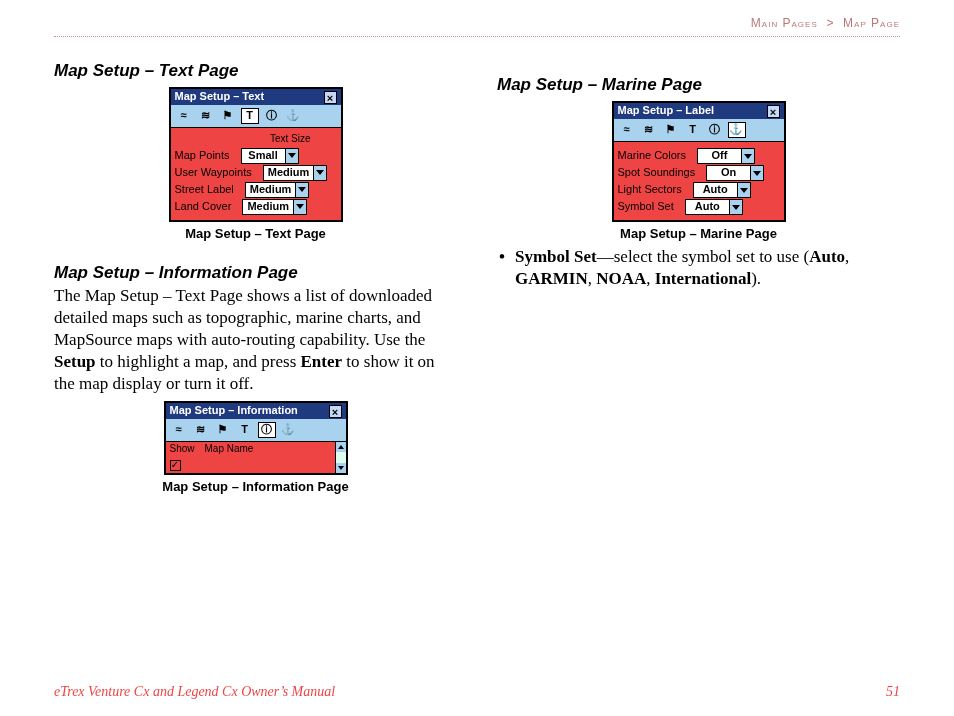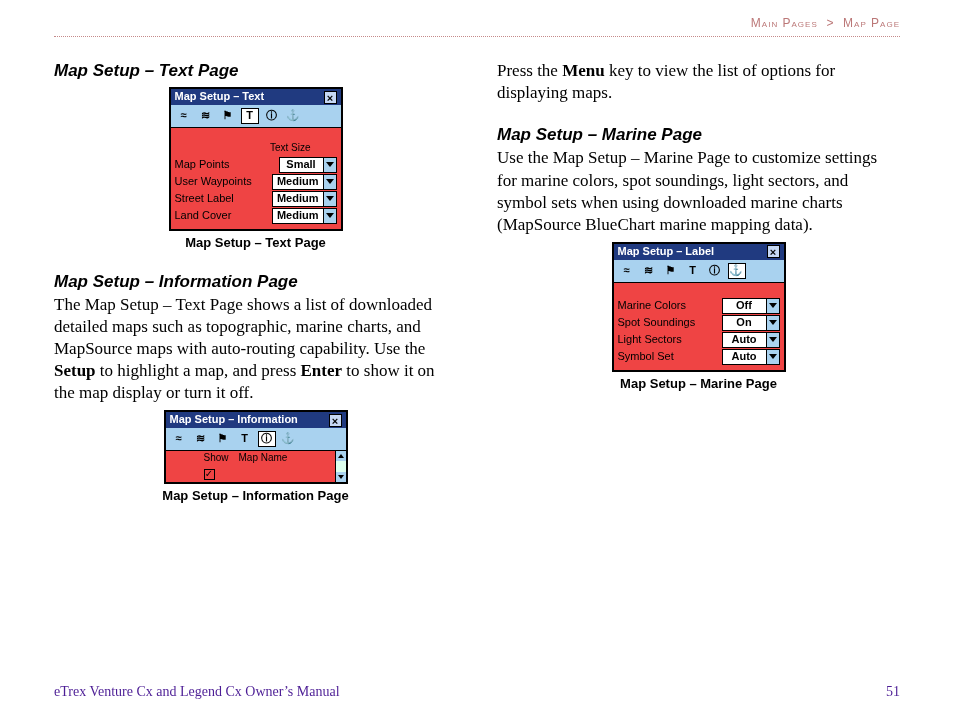--- a/index.html
+++ b/index.html
@@ -69,21 +69,22 @@
   }
   .gap { height: 14px; }
   .gap-lg { height: 20px; }
   .footer {
     position: absolute;
     left: 54px;
     right: 54px;
     bottom: 16px;
     display: flex;
     justify-content: space-between;
-    color: #4c1d95;
+    font-style: italic;
+    color: #ef4444;
     font-size: 14px;
   }
   ul.bul {
     list-style: none;
     padding: 0;
     margin: 4px 0 0 0;
     font-size: 17px;
   }
   ul.bul li {
     margin: 4px 0;
@@ -149,33 +150,33 @@
     font-weight: bold;
     color: #000;
     background: transparent;
   }
   .tab.active {
     background: #fff;
     border: 1px solid #000;
     box-sizing: border-box;
   }
   .dlg-body {
-    padding: 14px 4px 4px 4px;
+    padding: 5px 4px 4px 4px;
   }
   .dlg-subhead {
     text-align: right;
     font-size: 10px;
     padding-right: 26px;
     margin-bottom: 2px;
   }
   .row {
     display: flex;
     align-items: center;
-    justify-content: space-between;
     margin: 1px 0;
+    gap: 11px;
   }
   .row-label {
     font-size: 11px;
     white-space: nowrap;
   }
   .dd {
     display: flex;
     align-items: center;
     border: 1px solid #000;
     background: #fff;
@@ -360,21 +361,21 @@
         </div>
         <div class="dlg-tabs">
           <span class="tab">≈</span>
           <span class="tab">≋</span>
           <span class="tab">⚑</span>
           <span class="tab">T</span>
           <span class="tab active">ⓘ</span>
           <span class="tab">⚓</span>
         </div>
         <div style="display:flex;">
-          <div style="flex:1 1 auto;padding-left:34px;">
+          <div style="flex:1 1 auto;">
             <div class="info-head">
               <span>Show</span>
               <span>Map Name</span>
             </div>
             <div class="info-item">
               <span class="info-check">✓</span>
             </div>
           </div>
           <div class="scrollbar">
             <div class="sb-btn">
@@ -384,29 +385,23 @@
             <div class="sb-btn">
                 <span class="tri-dn"></span>
               </div>
           </div>
         </div>
       </div>
       <div class="caption">Map Setup – Information Page</div>
     </div>
 
     <div class="col">
-      <p>
-        <span>Press the </span>
-        <b>Menu</b>
-        <span> key to view the list of options for displaying maps.</span>
-      </p>
 
       <div class="gap"></div>
       <div class="h2">Map Setup – Marine Page</div>
-      <p>Use the Map Setup – Marine Page to customize settings for marine colors, spot soundings, light sectors, and symbol sets when using downloaded marine charts (MapSource BlueChart marine mapping data).</p>
 
       <div class="dialog">
         <div class="dlg-title">
           <span>Map Setup – Label</span>
           <span class="dlg-close">×</span>
         </div>
         <div class="dlg-tabs">
           <span class="tab">≈</span>
           <span class="tab">≋</span>
           <span class="tab">⚑</span>
@@ -449,20 +444,23 @@
               <span class="dd-btn">
                   <span class="tri-down"></span>
                 </span>
             </span>
           </div>
         </div>
       </div>
       <div class="caption">Map Setup – Marine Page</div>
 
       <ul class="bul">
+        <li>
+          <b>Symbol Set</b><span>—select the symbol set to use (</span><b>Auto</b><span>, </span><b>GARMIN</b><span>, </span><b>NOAA</b><span>, </span><b>International</b><span>).</span>
+        </li>
       </ul>
     </div>
   </div>
 
   <div class="footer">
     <span>eTrex Venture Cx and Legend Cx Owner’s Manual</span>
     <span>51</span>
   </div>
 </div>
 

